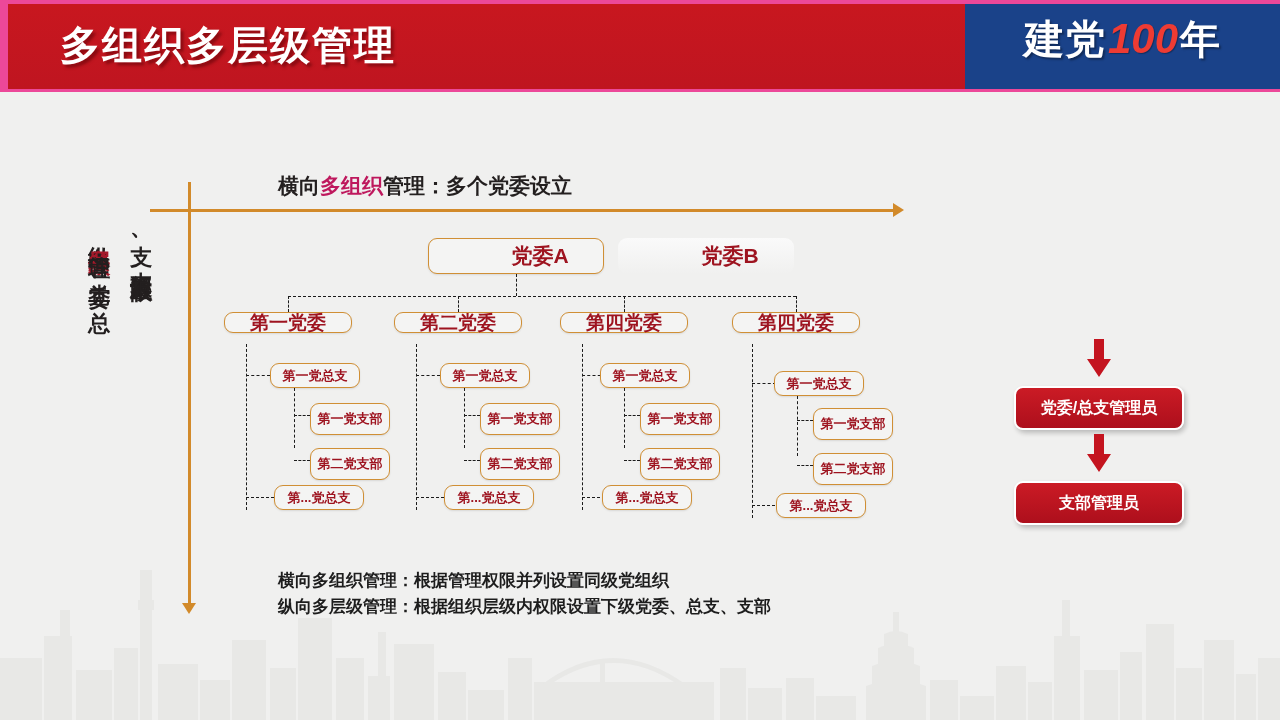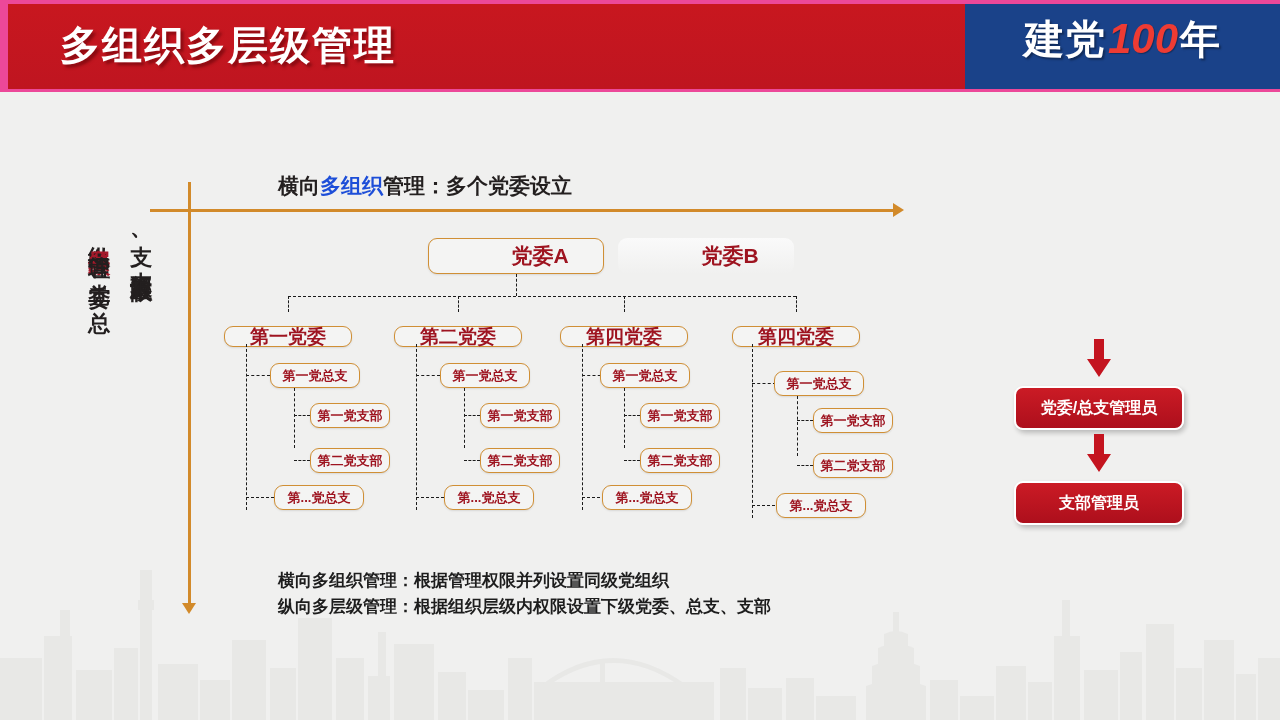--- a/index.html
+++ b/index.html
@@ -127,21 +127,21 @@
   
   .h-top {
     position: absolute;
     left: 278px;
     top: 172px;
     font-size: 21px;
     font-weight: bold;
     color: #231f1f;
     white-space: nowrap;
   }
-  .h-top .red { color: #1d4ed8; }
+  .h-top .red { color: #be185d; }
 
   
   .vcol {
     position: absolute;
     writing-mode: vertical-rl;
     text-orientation: upright;
     font-weight: bold;
     color: #231f1f;
     line-height: 1.06;
     letter-spacing: 2px;
@@ -168,23 +168,23 @@
     background: #f4f4f3;
     color: #9e1420;
     font-weight: bold;
     display: flex;
     align-items: center;
     justify-content: center;
     white-space: nowrap;
     box-shadow: 0 1px 2px rgba(0,0,0,0.10);
   }
   .obox.lvl0 { font-size: 21px; height: 36px; padding-left: 48px; }
-  .obox.lvl1 { font-size: 19px; height: 21px; margin-top: 14px; }
+  .obox.lvl1 { font-size: 19px; height: 21px; }
   .obox.lvl2 { font-size: 13px; height: 25px; }
-  .obox.lvl3 { font-size: 13px; height: 25px; }
+  .obox.lvl3 { font-size: 13px; height: 32px; }
   .obox.plain {
     border: none;
     background: linear-gradient(180deg,#fafafa 0%,#f0f0ef 100%);
     box-shadow: none;
   }
 
   
   .dh {
     position: absolute;
     border-top: 1.6px dashed #1b1b1b;

